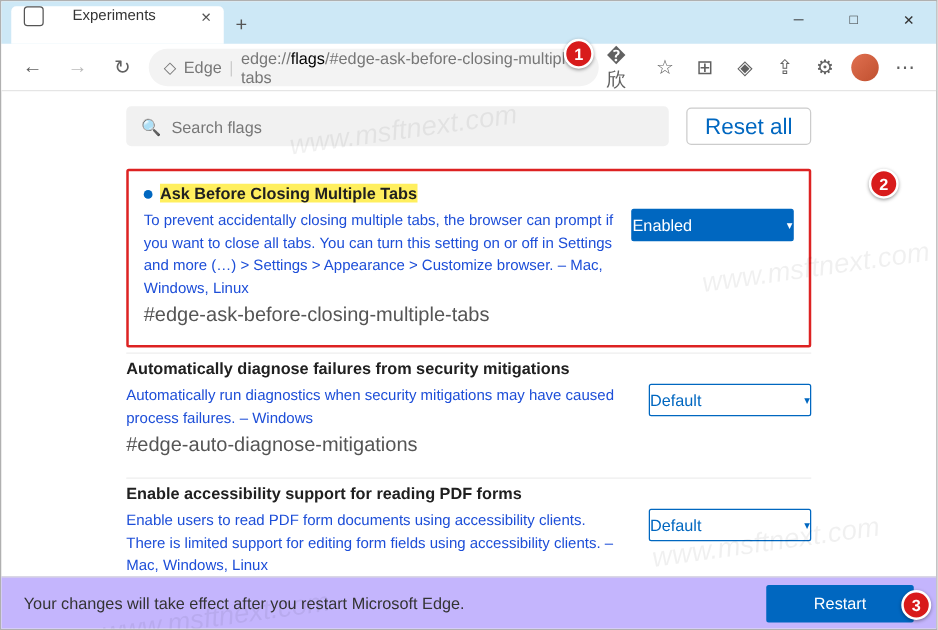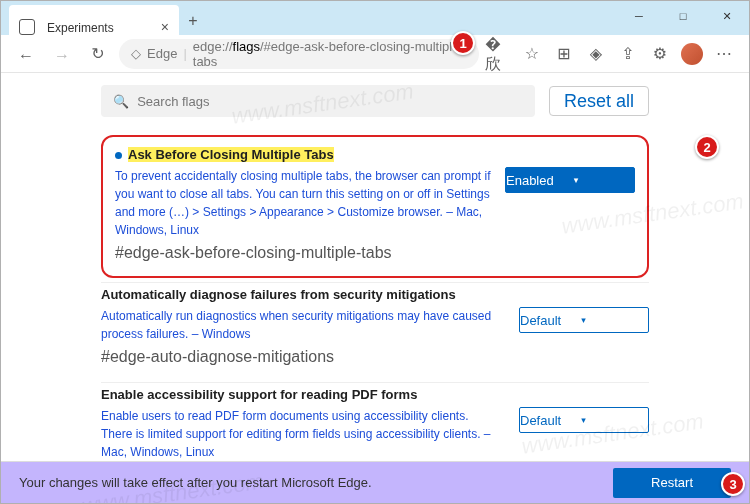--- a/index.html
+++ b/index.html
@@ -1,18 +1,18 @@
 <!DOCTYPE html>
 <html><head>
 <meta charset="utf-8">
 <style>
 *{margin:0;padding:0;box-sizing:border-box;font-family:"Segoe UI",Arial,sans-serif}
 body{background:#fff;width:750px;height:504px;overflow:hidden;position:relative;border:1px solid #b0b0b0}
 .title-bar{height:34px;background:#cde8f6;display:flex;align-items:flex-end;padding-left:8px;position:relative}
-.tab{background:#fff;height:30px;display:flex;align-items:flex-end;padding:0 10px;border-radius:4px 4px 0 0;min-width:170px;gap:12px;font-size:12px;color:#333}
+.tab{background:#fff;height:30px;display:flex;align-items:flex-start;padding:0 10px;border-radius:4px 4px 0 0;min-width:170px;gap:23px;font-size:12px;color:#333}
 .tab-icon{width:16px;height:16px;border:1.5px solid #555;border-radius:3px}
 .tab-close{margin-left:auto;color:#555;font-size:14px;cursor:pointer}
 .new-tab{width:28px;height:28px;display:flex;align-items:center;justify-content:center;color:#555;font-size:16px;cursor:pointer}
 .win-controls{position:absolute;right:0;top:0;display:flex;height:30px}
 .win-btn{width:44px;display:flex;align-items:center;justify-content:center;color:#333;font-size:11px}
 .toolbar{height:38px;background:#fff;display:flex;align-items:center;padding:0 10px;gap:6px;border-bottom:1px solid #e5e5e5}
 .nav-btn{width:30px;height:30px;display:flex;align-items:center;justify-content:center;color:#616161;border-radius:4px}
 .nav-btn.disabled{color:#bbb}
 .address{flex:1;height:30px;background:#f3f3f3;border-radius:15px;display:flex;align-items:center;padding:0 12px;font-size:13px;color:#777;gap:6px}
 .address .url-part{color:#777}
@@ -23,23 +23,23 @@
 .content{position:absolute;top:72px;left:0;right:0;bottom:42px;overflow:hidden;padding:12px 0}
 .search-row{display:flex;align-items:center;padding:0 100px 18px;gap:14px}
 .search-box{flex:1;height:32px;background:#f1f1f1;border-radius:4px;display:flex;align-items:center;padding:0 12px;gap:8px;color:#777;font-size:13px}
 .reset-btn{height:30px;padding:0 14px;border:1px solid #ccc;border-radius:4px;background:#fff;color:#0067c0;font-size:18px;display:flex;align-items:center}
 .flag-list{padding:0 100px}
 .flag{padding:4px 0 16px;border-top:1px solid #eee;display:flex;gap:18px;align-items:flex-start}
 .flag-text{flex:1}
 .flag-title{font-size:13px;font-weight:600;color:#202020;margin-bottom:5px}
 .flag-desc{font-size:12px;color:#1d4ed8;line-height:1.5;margin-bottom:5px}
 .flag-anchor{font-size:16px;color:#555;}
-.flag-select{width:130px;height:26px;border:1px solid #0067c0;border-radius:2px;color:#0067c0;font-size:13px;display:flex;align-items:center;justify-content:flex-start;gap:20px;margin-top:20px;background:#fff}
+.flag-select{width:130px;height:26px;border:1px solid #0067c0;border-radius:2px;color:#0067c0;font-size:13px;display:flex;align-items:center;justify-content:space-between;gap:20px;margin-top:20px;background:#fff}
 .flag-select.enabled{background:#0067c0;color:#fff;border-color:#0067c0}
-.hl-box{border:2px solid #d22;border-radius:12px;padding:10px 12px 14px;margin-bottom:4px;display:flex;gap:3px;align-items:flex-start}
+.hl-box{border:2px solid #d22;border-radius:2px;padding:10px 12px 14px;margin-bottom:4px;display:flex;gap:3px;align-items:flex-start}
 .hl-title{background:#ffef5e;display:inline}
 .dot{display:inline-block;width:7px;height:7px;background:#0067c0;border-radius:50%;margin-right:6px;vertical-align:middle}
 .footer{position:absolute;bottom:0;left:0;right:0;height:42px;background:#c4b5fd;border-top:1px solid #ddd;display:flex;align-items:center;padding:0 18px;font-size:13px;color:#333}
 .restart{margin-left:auto;background:#0067c0;color:#fff;border:none;height:30px;padding:0 38px;border-radius:2px;font-size:13px}
 .marker{position:absolute;width:24px;height:24px;background:#d81b1b;border:2px solid #fff;border-radius:50%;color:#fff;font-weight:700;font-size:13px;display:flex;align-items:center;justify-content:center;box-shadow:0 1px 3px rgba(0,0,0,.4);z-index:10}
 .chev{font-size:9px}
 .wm{position:absolute;color:rgba(0,0,0,.06);font-size:22px;font-style:italic;transform:rotate(-8deg);pointer-events:none;z-index:5}
 </style>
 </head>
 <body>

